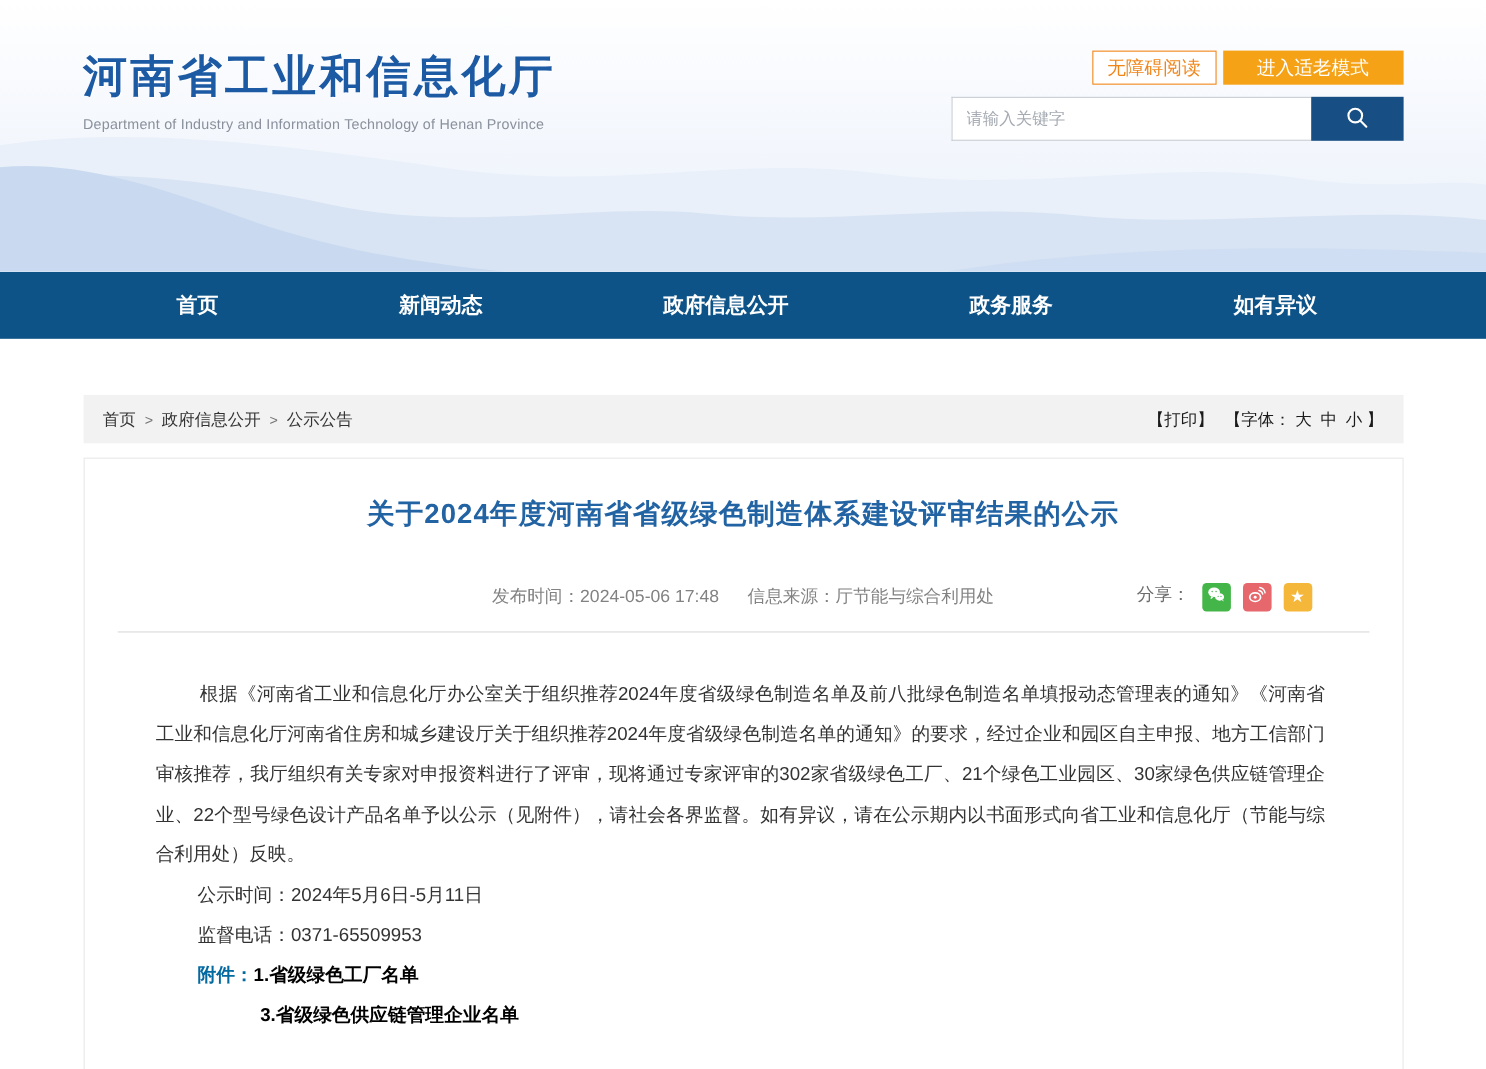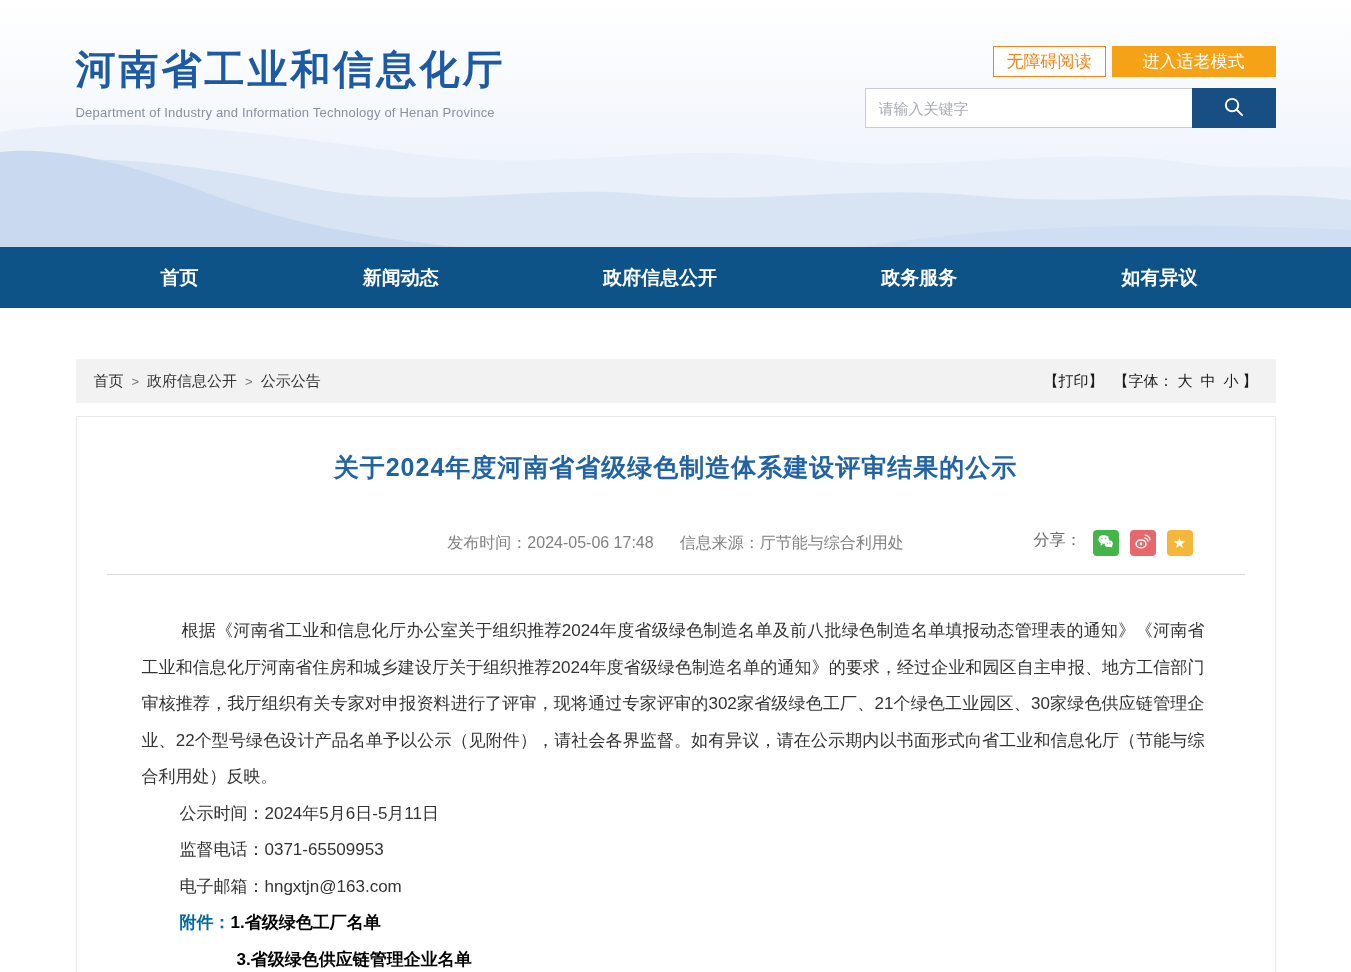--- a/index.html
+++ b/index.html
@@ -173,21 +173,20 @@
       </span>
     </div>
   </div>
 
   <div class="divider"></div>
 
   <div class="article-body">
     <p class="para">根据《河南省工业和信息化厅办公室关于组织推荐2024年度省级绿色制造名单及前八批绿色制造名单填报动态管理表的通知》《河南省工业和信息化厅河南省住房和城乡建设厅关于组织推荐2024年度省级绿色制造名单的通知》的要求，经过企业和园区自主申报、地方工信部门审核推荐，我厅组织有关专家对申报资料进行了评审，现将通过专家评审的302家省级绿色工厂、21个绿色工业园区、30家绿色供应链管理企业、22个型号绿色设计产品名单予以公示（见附件），请社会各界监督。如有异议，请在公示期内以书面形式向省工业和信息化厅（节能与综合利用处）反映。</p>
     <p class="info-line">公示时间：2024年5月6日-5月11日</p>
     <p class="info-line">监督电话：0371-65509953</p>
-    <p class="info-line">电子邮箱：hngxtjn@163.com</p>
     <p class="attach-row">
       <span class="attach-label">附件：</span><a class="attach-link">1.省级绿色工厂名单</a>
     </p>
     <p class="attach-row attach-cont">
       <a class="attach-link">3.省级绿色供应链管理企业名单</a>
     </p>
 
   </div>
 </div>
 

